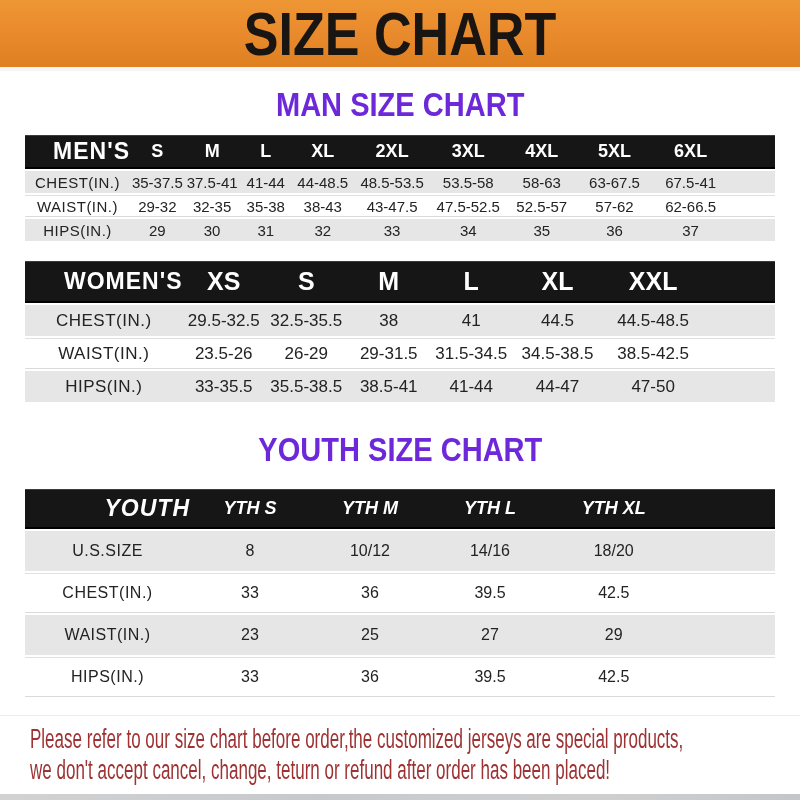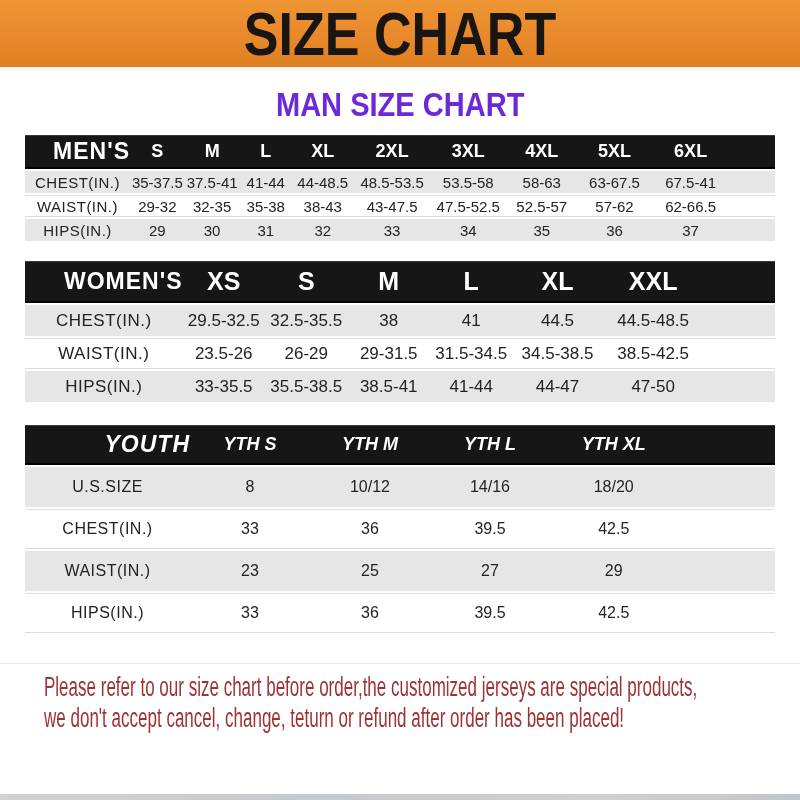--- a/index.html
+++ b/index.html
@@ -82,22 +82,22 @@
   table.size-table td:first-child { letter-spacing: 0.5px; }
   tr.gray  td { background: #e6e6e6; }
   tr.white td { background: #ffffff; border-top: 1px solid #e0e0e0; border-bottom: 1px solid #dadada; }
 
   .sec-men   tbody td { height: 22px; font-size: 15px; }
   .sec-women tbody td { height: 31px; font-size: 17px; }
   .sec-youth tbody td { height: 40px; font-size: 16px; }
 
   
   .footer-note {
-    margin: 28px 0 0 0;
-    padding: 8px 0 0 44px;
+    margin: 16px 0 0 0;
+    padding: 8px 0 0 30px;
     border-top: 1px solid #ececec;
   }
   .footer-note p {
     margin: 0;
     color: #9e3233;
     font-size: 27px;
     line-height: 31px;
     white-space: nowrap;
   }
   .footer-note p > span {
@@ -250,20 +250,23 @@
           <td>41-44</td>
           <td>44-47</td>
           <td>47-50</td>
           <td></td>
         </tr>
       </tbody>
     </table>
 </section>
 
 <section class="sec-youth">
+  <h2 class="sec-heading">
+    <span>YOUTH SIZE CHART</span>
+  </h2>
   <table class="size-table">
       <colgroup>
         <col style="width: 22%;">
         <col style="width: 16%;">
         <col style="width: 16%;">
         <col style="width: 16%;">
         <col style="width: 17%;">
         <col style="width: 13%;">
       </colgroup>
       <thead>

